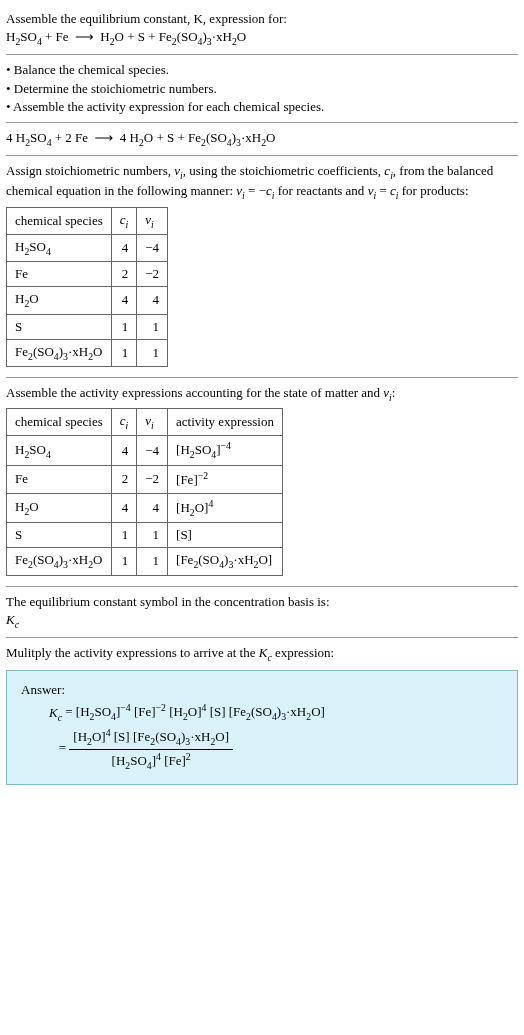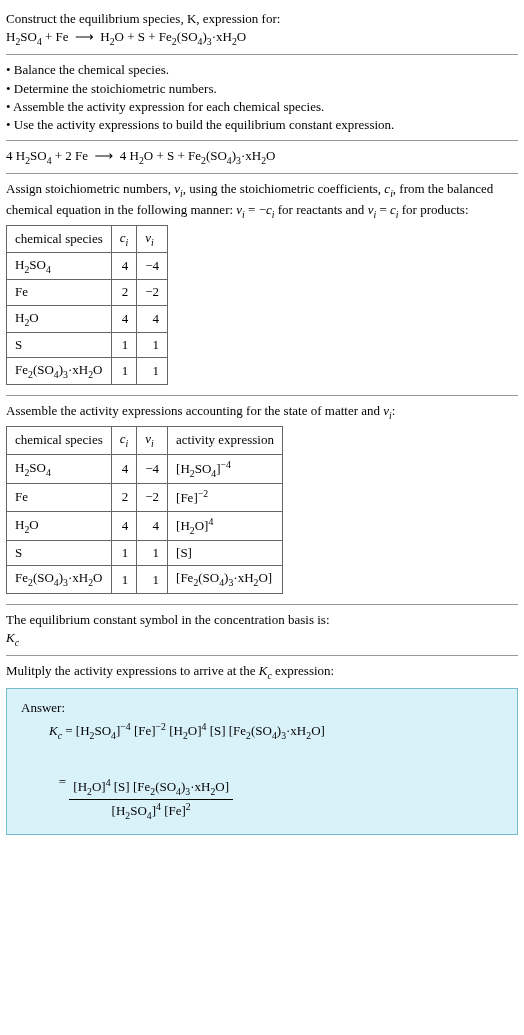--- a/index.html
+++ b/index.html
@@ -44,45 +44,43 @@
   .indent { margin-left: 28px; }
   .frac {
     display: inline-block;
     vertical-align: middle;
     text-align: center;
   }
   .frac .num {
     display: block;
     border-bottom: 1px solid #000;
     padding: 0 4px;
-    margin-top: 32px;
   }
   .frac .den {
     display: block;
     padding: 0 4px;
   }
   .eqline { margin: 2px 0; }
 </style>
 </head>
 <body>
 
 <div class="section">
   <div>
-    <span>Construct the equilibrium species, K, expression for:</span>
+    <span>Assemble the equilibrium constant, K, expression for:</span>
   </div>
   <div>
     H<span class="sub">2</span>SO<span class="sub">4</span> + Fe &nbsp;⟶&nbsp; H<span class="sub">2</span>O + S + Fe<span class="sub">2</span>(SO<span class="sub">4</span>)<span class="sub">3</span>·xH<span class="sub">2</span>O
   </div>
 </div>
 
 <div class="section">
   <div>• <span>Balance the chemical species.</span></div>
   <div>• <span>Determine the stoichiometric numbers.</span></div>
   <div>• <span>Assemble the activity expression for each chemical species.</span></div>
-  <div>• <span>Use the activity expressions to build the equilibrium constant expression.</span></div>
 </div>
 
 <div class="section">
   <div>
     4 H<span class="sub">2</span>SO<span class="sub">4</span> + 2 Fe &nbsp;⟶&nbsp; 4 H<span class="sub">2</span>O + S + Fe<span class="sub">2</span>(SO<span class="sub">4</span>)<span class="sub">3</span>·xH<span class="sub">2</span>O
   </div>
 </div>
 
 <div class="section">
   <div>

